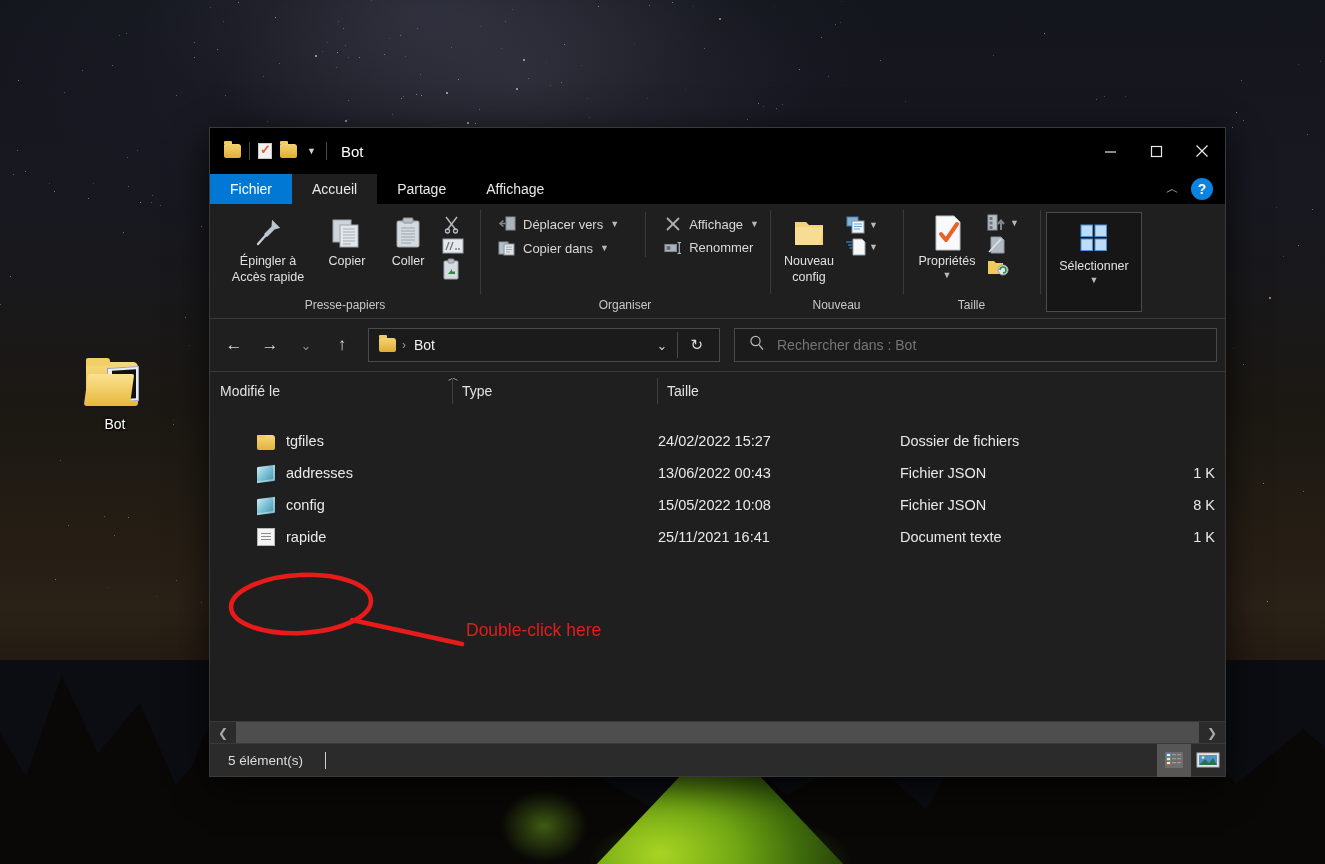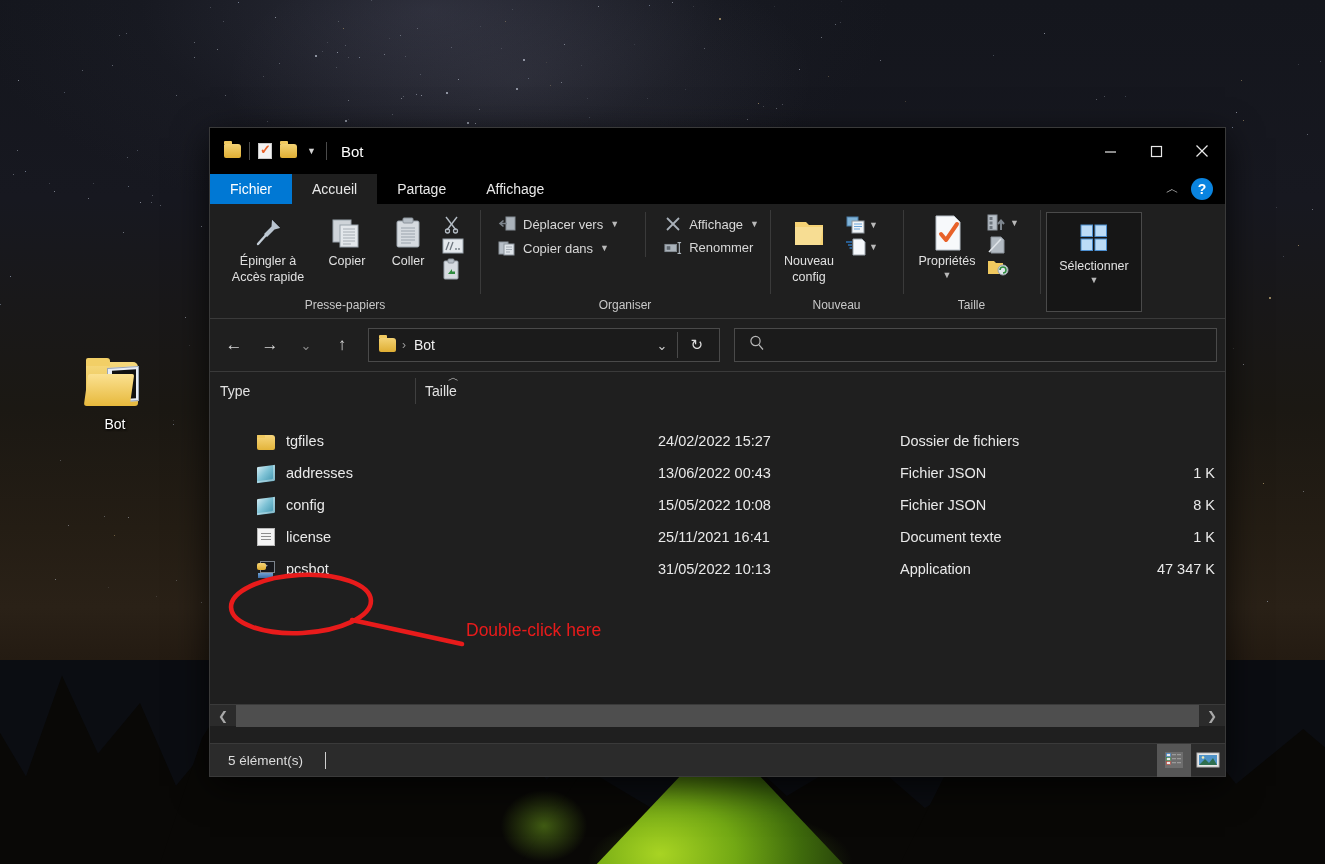--- a/index.html
+++ b/index.html
@@ -276,21 +276,21 @@
     height:22px; background:#2b2b2b; display:flex; align-items:center; flex:0 0 auto;
     border-top:1px solid #3a3a3a;
   }
   .hs-arrow {
     width:26px; height:22px; display:flex; align-items:center; justify-content:center;
     color:#a8a8a8; font-size:12px;
   }
   .hs-thumb { flex:1; height:22px; background:#4e4e4e; }
   .statusbar {
     height:33px; background:#2b2b2b; display:flex; align-items:center;
-    padding-left:18px; gap:0; flex:0 0 auto; border-top:1px solid #3a3a3a;margin-top:17px;
+    padding-left:18px; gap:0; flex:0 0 auto; border-top:1px solid #3a3a3a;
   }
   .status-text { font-size:13.5px; color:#dcdcdc; }
   .status-bar-sep { width:1px; height:17px; background:#cfcfcf; margin-left:22px; }
   .viewbtns { margin-left:auto; display:flex; height:33px; }
   .vbtn {
     width:34px; height:33px; display:flex; align-items:center; justify-content:center;
   }
   .vbtn.sel { background:#565656; }
 </style>
 </head>
@@ -924,25 +924,29 @@
       <span class="path-divider"></span>
       <span class="refresh">↻</span>
     </div>
     <div class="searchbox">
       <span>
         <svg width="16" height="16" viewBox="0 0 16 16">
           <circle cx="6.5" cy="6" r="4.6" fill="none" stroke="#b9b9b9" stroke-width="1.2"></circle>
           <line x1="9.8" y1="9.6" x2="14" y2="14.5" stroke="#b9b9b9" stroke-width="1.2"></line>
         </svg>
       </span>
+      <input class="search-ph" style="background: transparent; border: 0px; outline: 0px; color: rgb(232, 232, 232); font-size: 14px; font-family: &quot;Liberation Sans&quot;, sans-serif; width: 100%;" placeholder="Rechercher dans : Bot">
     </div>
   </div>
 
   <div class="colheaders">
     <span class="sort-arrow">︿</span>
+    <div class="ch" style="width:242px;">
+      <span>Modifié le</span>
+    </div>
     <div class="ch" style="width:205px;">
       <span>Type</span>
     </div>
     <div class="ch" style="width:120px;">
       <span>Taille</span>
     </div>
   </div>
 
   <div class="filelist" style="padding-top:16px;">
 
@@ -972,40 +976,27 @@
         <span>config</span>
       </div>
       <div class="fdate">15/05/2022 10:08</div>
       <div class="ftype">Fichier JSON</div>
       <div class="fsize">8 K</div>
     </div>
 
     <div class="frow">
       <div class="fname">
         <span class="ic ic-txt"></span>
-        <span>license</span>
+        <span>rapide</span>
       </div>
       <div class="fdate">25/11/2021 16:41</div>
       <div class="ftype">Document texte</div>
       <div class="fsize">1 K</div>
     </div>
 
-    <div class="frow">
-      <div class="fname">
-        <span class="ic ic-app">
-          <span class="scr"></span>
-            <span class="key"></span>
-            <span class="base"></span>
-        </span>
-        <span>pcsbot</span>
-      </div>
-      <div class="fdate">31/05/2022 10:13</div>
-      <div class="ftype">Application</div>
-      <div class="fsize">47 347 K</div>
-    </div>
   </div>
 
   <div class="hscroll">
     <div class="hs-arrow">❮</div>
     <div class="hs-thumb"></div>
     <div class="hs-arrow">❯</div>
   </div>
 
   <div class="statusbar">
     <span class="status-text">5 élément(s)</span>

